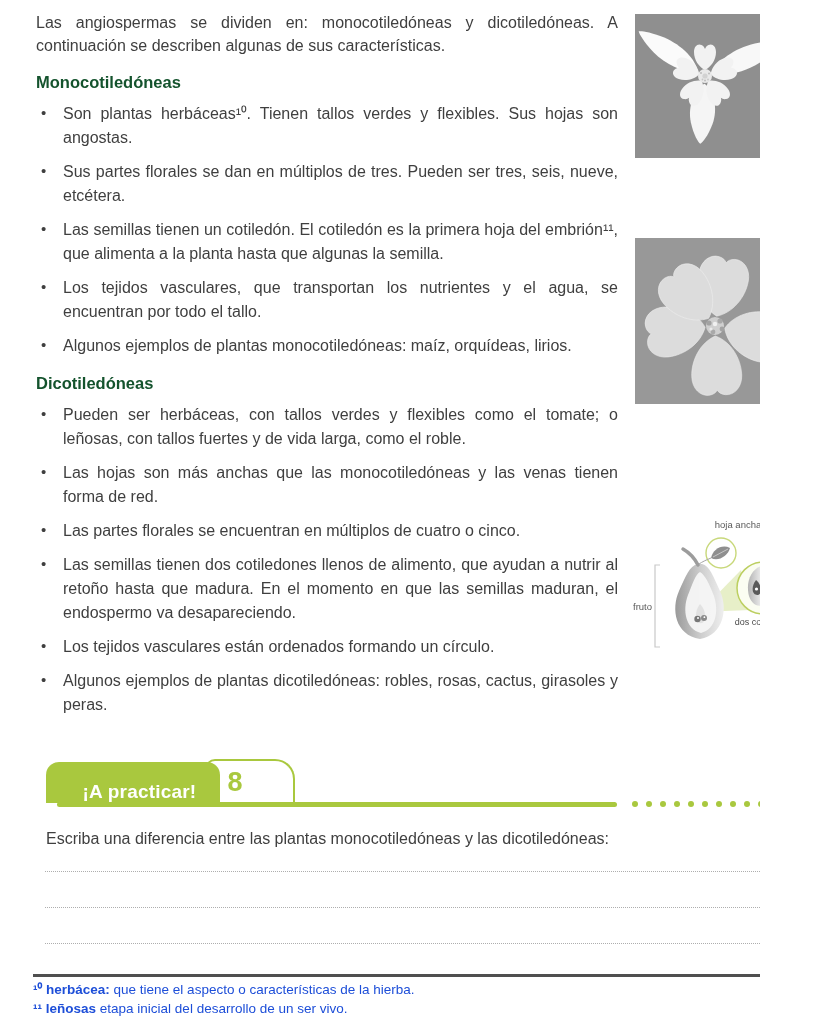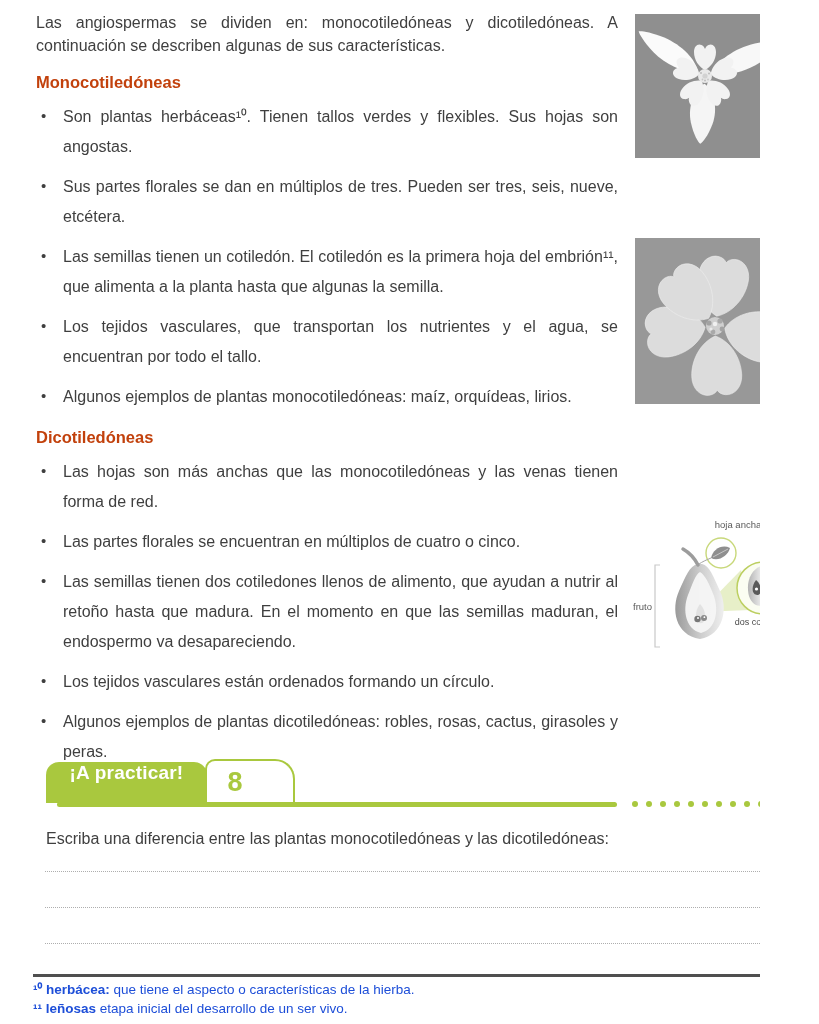--- a/index.html
+++ b/index.html
@@ -3,46 +3,46 @@
 <meta charset="utf-8">
 <style>
   html,body { margin:0; padding:0; background:#ffffff; }
   .page {
     position:relative; width:760px; height:1024px; background:#ffffff;
     font-family:"Liberation Sans", sans-serif; color:#3f3f3f; overflow:hidden;
   }
   
   .content { position:absolute; left:36px; top:12px; width:582px; }
   .intro { margin:0 0 14px 0; text-align:justify; font-size:16px; line-height:22.5px; }
-  .heading { font-size:16.5px; font-weight:bold; color:#c2410c; margin:16px 0 10px 0; }
+  .heading { font-size:16.5px; font-weight:bold; color:#14532d; margin:16px 0 10px 0; }
   .bullets { list-style:none; margin:0 0 4px 0; padding:0; }
   .bullets li {
     position:relative; padding-left:27px; margin-bottom:10px;
-    text-align:justify; font-size:16px; line-height:30px;
+    text-align:justify; font-size:16px; line-height:24px;
   }
   .bullets li::before { content:"•"; position:absolute; left:5px; top:-1px; font-size:15px; color:#3f3f3f; }
 
   
   .photo1 { position:absolute; left:635px; top:14px; width:162px; height:144px; }
   .photo2 { position:absolute; left:635px; top:238px; width:162px; height:166px; }
   .diagram { position:absolute; left:620px; top:512px; width:196px; height:145px; }
   .diagram text { font-family:"Liberation Sans", sans-serif; }
 
   
   .number-tab {
     position:absolute; left:205px; top:759px; width:90px; height:44px; box-sizing:border-box;
     background:#ffffff; border:2.5px solid #a9c83e; border-bottom:none;
     border-radius:10px 20px 0 0; display:flex; align-items:center; justify-content:center;
     padding-right:30px; z-index:1;
   }
   .number-tab span { color:#a9c83e; font-weight:bold; font-size:27px; }
   .green-tab {
     position:absolute; left:46px; top:762px; width:161px; height:41px;
     background:#a9c83e; border-radius:13px 13px 0 0;
-    display:flex; align-items:flex-start; justify-content:center; z-index:2;
+    display:flex; align-items:flex-end; justify-content:center; z-index:2;padding-left:13px;
   }
   .green-tab span { color:#ffffff; font-weight:bold; font-size:19px; letter-spacing:0.2px; }
   .green-line {
     position:absolute; left:57px; top:802px; width:560px; height:5px;
     background:#a9c83e; border-radius:3px; z-index:3;
   }
   .dots { position:absolute; left:632px; top:801px; display:flex; gap:8px; z-index:3; }
   .dots i { width:6px; height:6px; border-radius:50%; background:#a9c83e; }
   .prompt { position:absolute; left:46px; top:828px; width:745px; margin:0; font-size:16px; line-height:22px; }
   .answer-line { position:absolute; left:45px; width:767px; height:0; border-bottom:1.5px dotted #aeaeae; }
@@ -66,20 +66,21 @@
     <ul class="bullets">
       <li>Son plantas herbáceas¹⁰. Tienen tallos verdes y flexibles. Sus hojas son angostas.</li>
       <li>Sus partes florales se dan en múltiplos de tres. Pueden ser tres, seis, nueve, etcétera.</li>
       <li>Las semillas tienen un cotiledón. El cotiledón es la primera hoja del embrión¹¹, que alimenta a la planta hasta que algunas la semilla.</li>
       <li>Los tejidos vasculares, que transportan los nutrientes y el agua, se encuentran por todo el tallo.</li>
       <li>Algunos ejemplos de plantas monocotiledóneas: maíz, orquídeas, lirios.</li>
     </ul>
 
     <h3 class="heading">Dicotiledóneas</h3>
     <ul class="bullets">
+      <li>Pueden ser herbáceas, con tallos verdes y flexibles como el tomate; o leñosas, con tallos fuertes y de vida larga, como el roble.</li>
       <li>Las hojas son más anchas que las monocotiledóneas y las venas tienen forma de red.</li>
       <li>Las partes florales se encuentran en múltiplos de cuatro o cinco.</li>
       <li>Las semillas tienen dos cotiledones llenos de alimento, que ayudan a nutrir al retoño hasta que madura. En el momento en que las semillas maduran, el endospermo va desapareciendo.</li>
       <li>Los tejidos vasculares están ordenados formando un círculo.</li>
       <li>Algunos ejemplos de plantas dicotiledóneas: robles, rosas, cactus, girasoles y peras.</li>
     </ul>
   </div>
 
   <div class="photo1">
     <svg width="162" height="144" viewBox="0 0 162 144">

